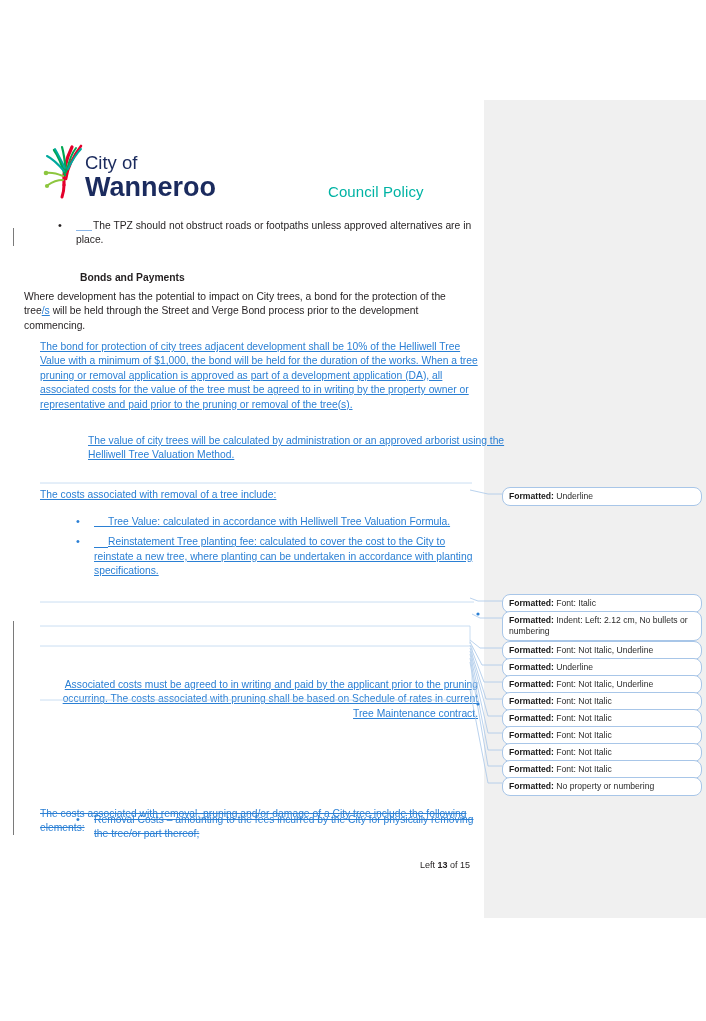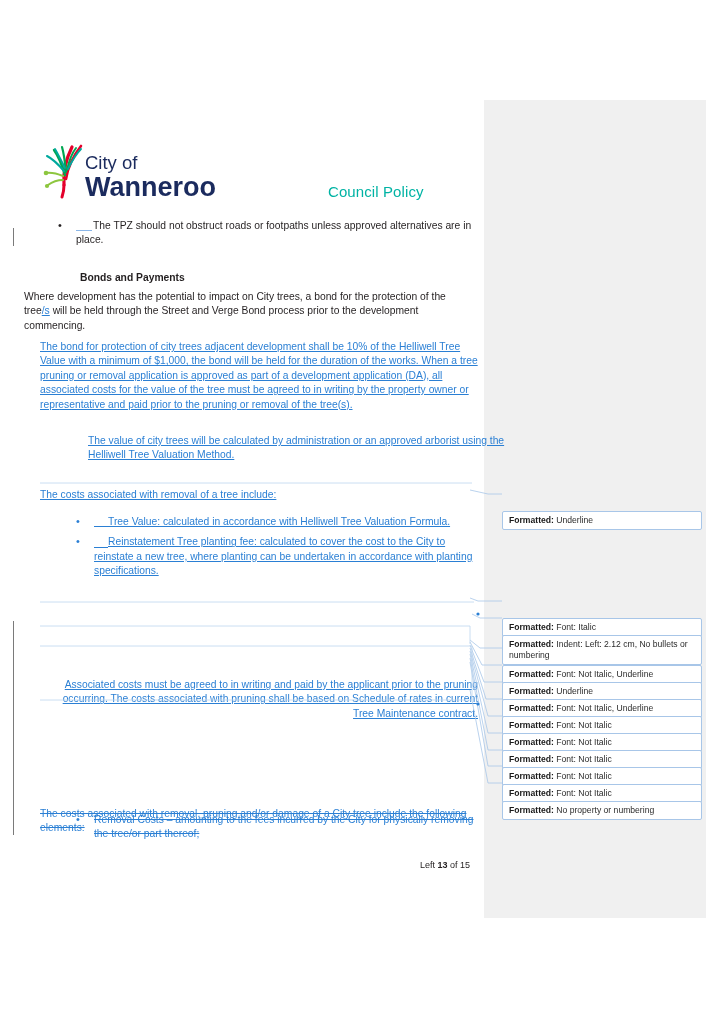--- a/index.html
+++ b/index.html
@@ -110,27 +110,26 @@
     height: 9px;
   }
 
   
   .callout {
     position: absolute;
     left: 502px;
     width: 200px;
     box-sizing: border-box;
     border: 1px solid #a8c6e8;
-    border-radius: 2px;
+    border-radius: 8px;
     background: #ffffff;
     font-size: 8.6px;
     line-height: 11.6px;
     color: #2b2b2b;
     padding: 2.5px 4px 2.5px 6px;
-    margin-top: 24px;
   }
   .callout b { font-weight: bold; color: #1a1a1a; }
 
   
   #connectors {
     position: absolute;
     left: 0; top: 0;
     width: 706px; height: 1021px;
     pointer-events: none;
   }

